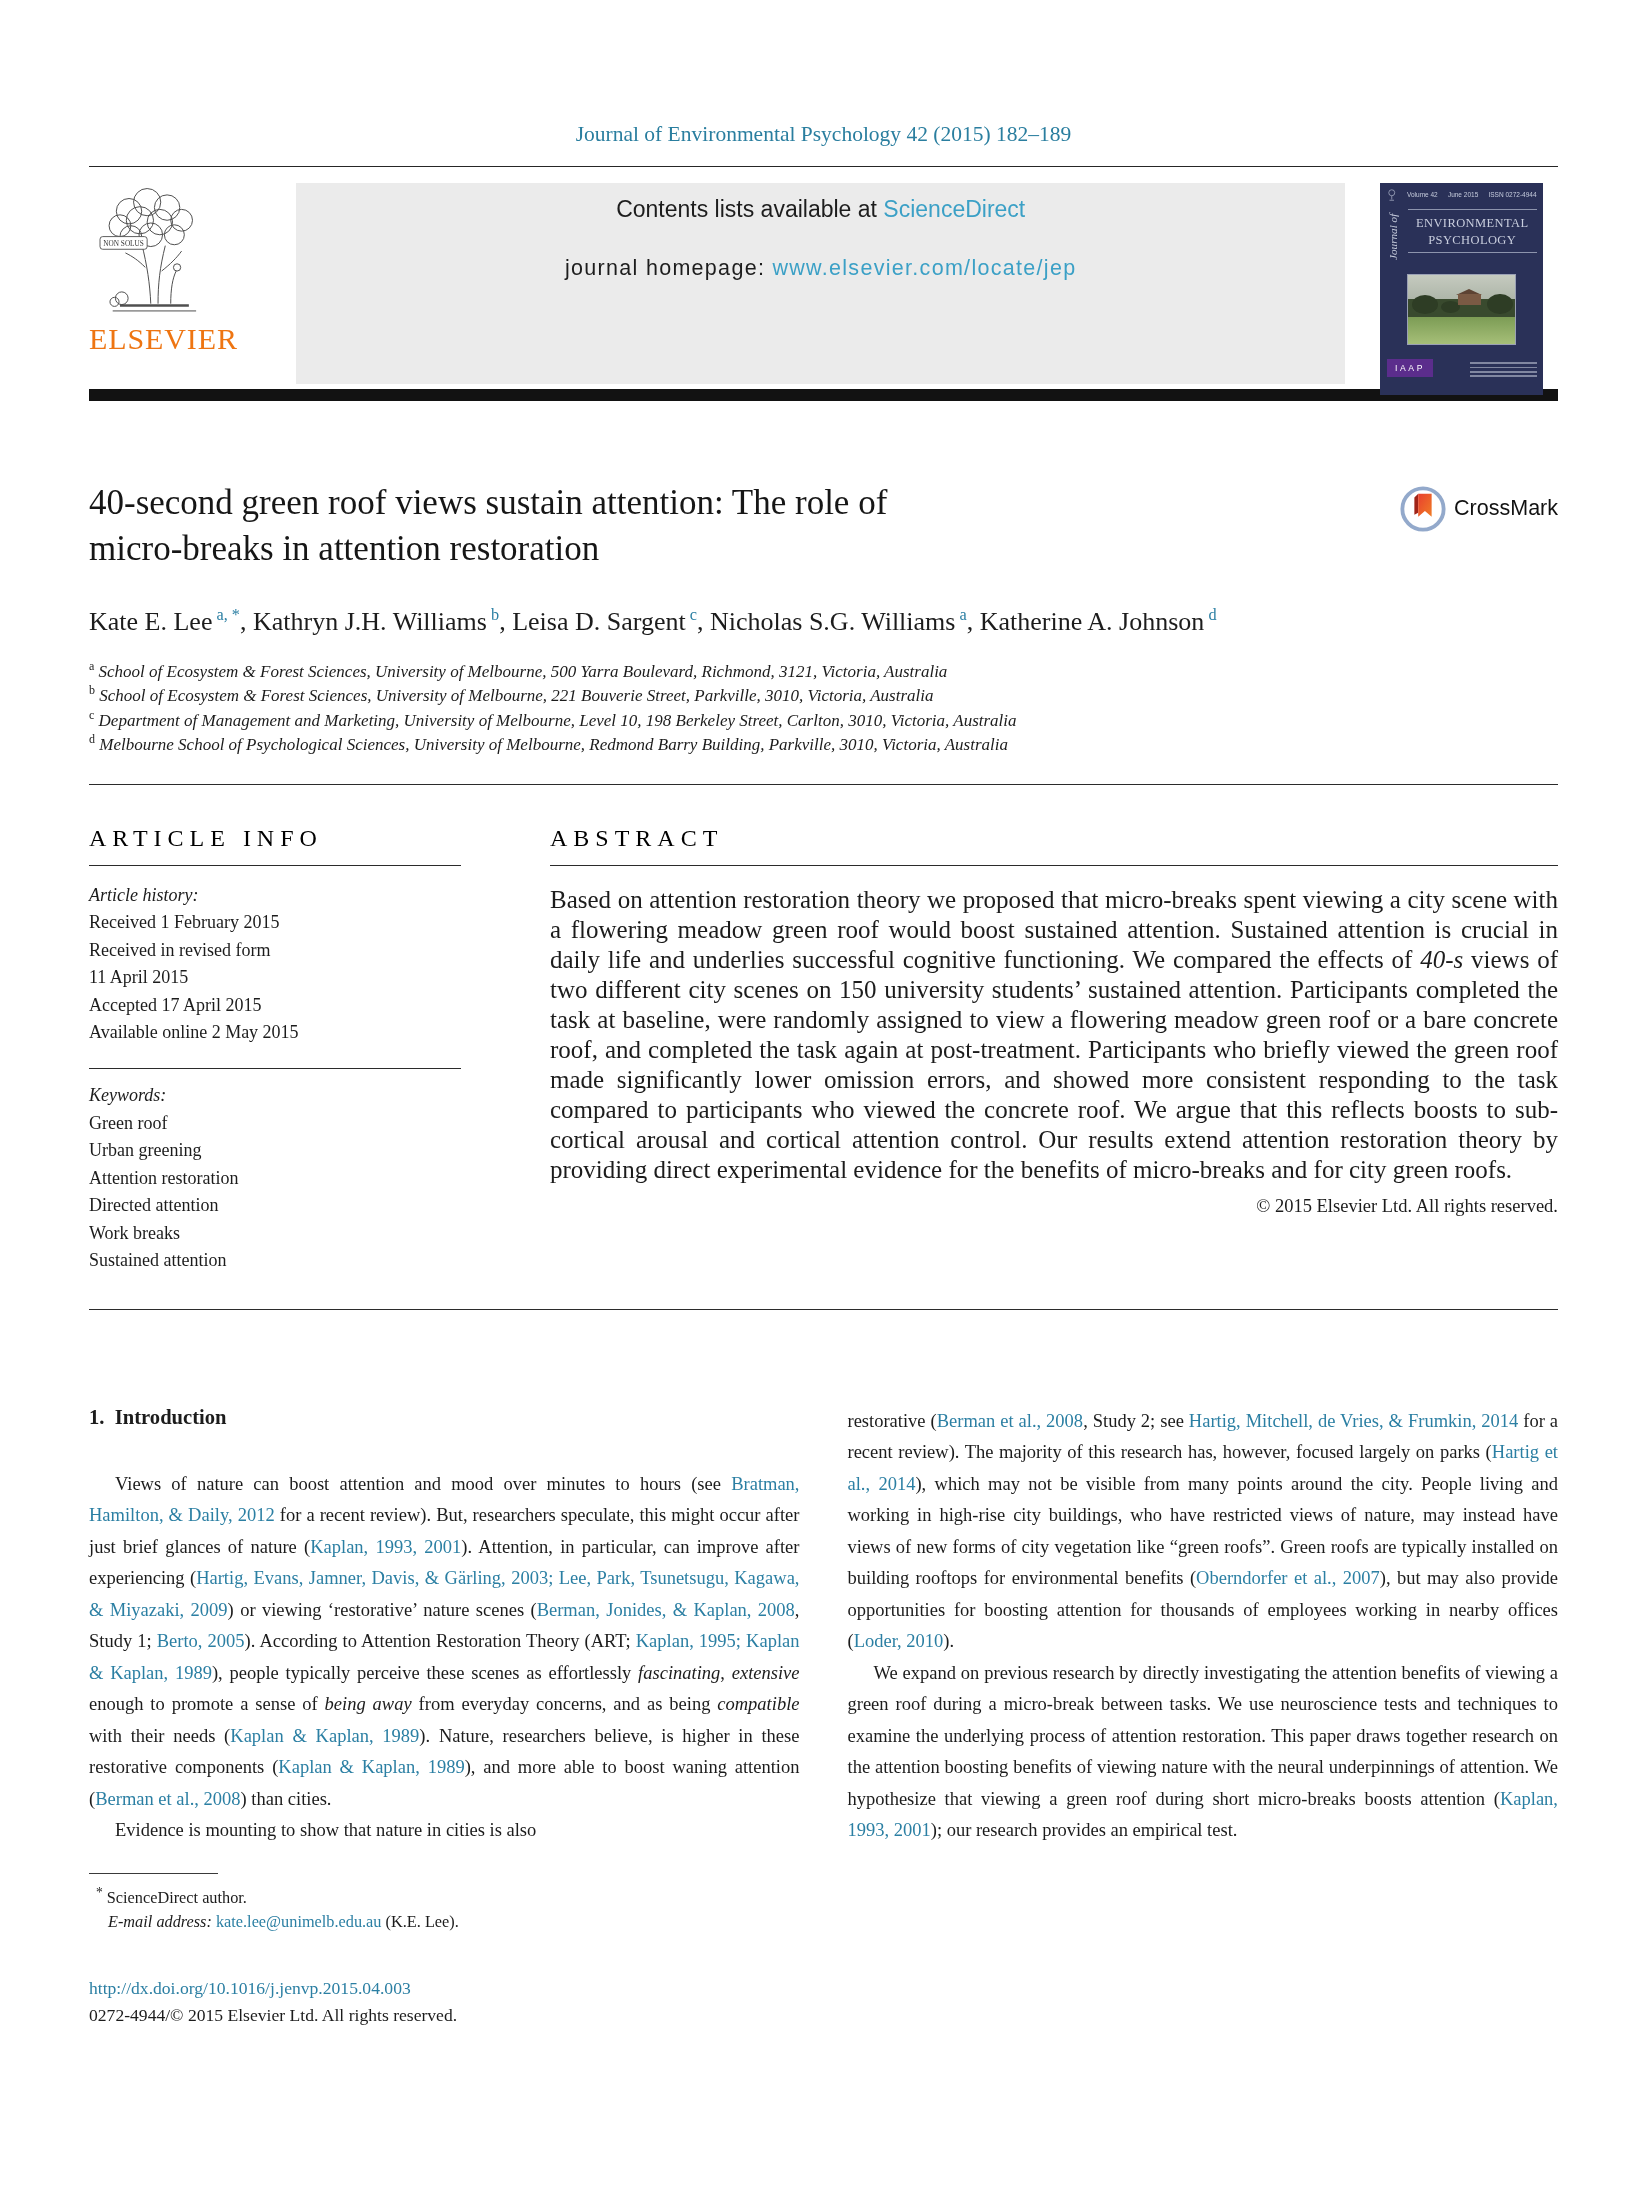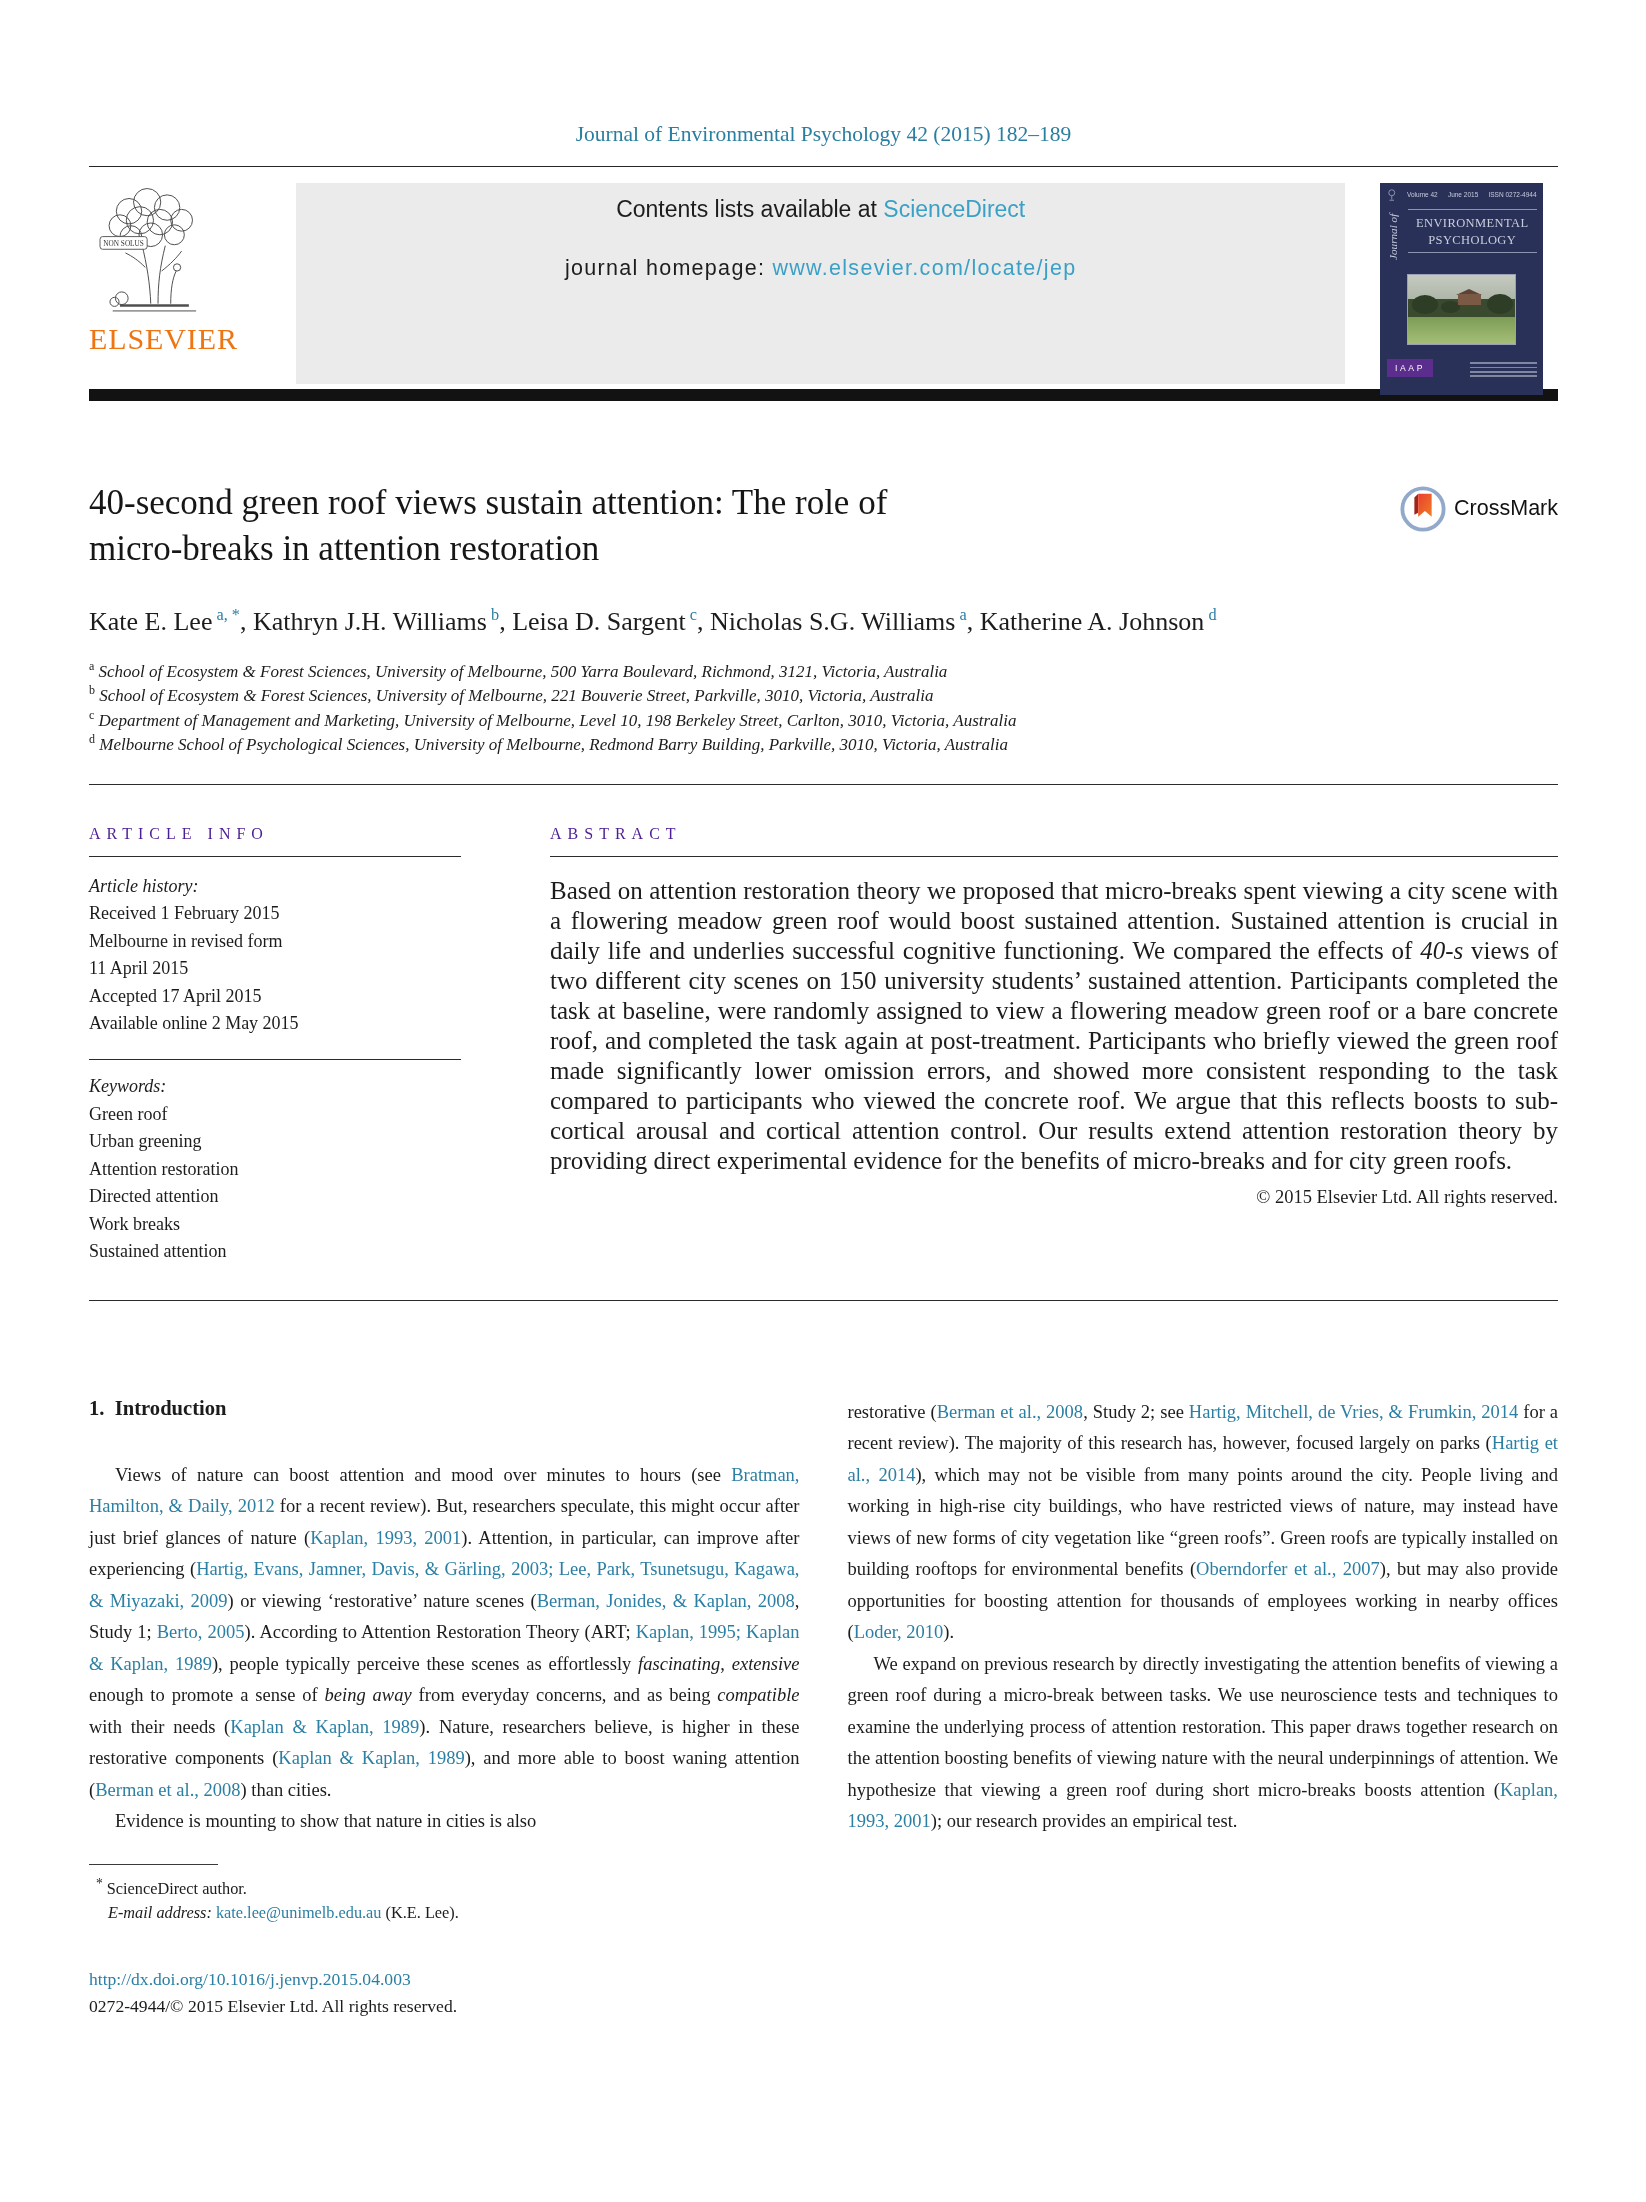--- a/index.html
+++ b/index.html
@@ -66,21 +66,21 @@
   .affils { margin-top:19px; }
   .affil { font-style:italic; font-size:17px; line-height:24.5px; color:#1c1c1c; }
   .affil sup { font-style:normal; font-size:12px; }
 
   .affil-rule { margin-top:26px; border-top:1.7px solid #2b2b2b; }
 
   
   .info-grid { display:flex; margin-top:40px; }
   .info-col { width:372px; flex:none; }
   .abs-col { flex:1; margin-left:89px; }
-  .col-heading { font-size:16px; letter-spacing:6px; color:#4c1d95; }
+  .col-heading { font-size:24px; letter-spacing:6px; color:#000000; }
   .heading-rule { border-top:1.7px solid #2b2b2b; margin-top:13.8px; }
   .info-col .line, .info-col .label { font-size:18px; line-height:27.5px; }
   .label { font-style:italic; }
   .history-label { margin-top:15.5px; }
   .mid-rule { border-top:1.3px solid #2b2b2b; margin:20.6px 0 13.8px; }
   .abstract-text { margin:19px 0 0; font-size:25px; line-height:30px; text-align:justify; }
   .copyright { margin-top:10.3px; text-align:right; font-size:18.5px; }
   .block-rule { border-top:1.3px solid #2b2b2b; margin-top:34px; }
 
   
@@ -230,21 +230,21 @@
 
   <div class="affil-rule"></div>
 
   <div class="info-grid">
     <div class="info-col">
       <div class="col-heading">ARTICLE INFO</div>
       <div class="heading-rule"></div>
       <div class="label history-label">Article history:</div>
       <div>
           <div class="line">Received 1 February 2015</div>
-          <div class="line">Melbourne in revised form</div>
+          <div class="line">Received in revised form</div>
           <div class="line">11 April 2015</div>
           <div class="line">Accepted 17 April 2015</div>
           <div class="line">Available online 2 May 2015</div>
         </div>
       <div class="mid-rule"></div>
       <div class="label">Keywords:</div>
       <div>
           <div class="line">Green roof</div>
           <div class="line">Urban greening</div>
           <div class="line">Attention restoration</div>

